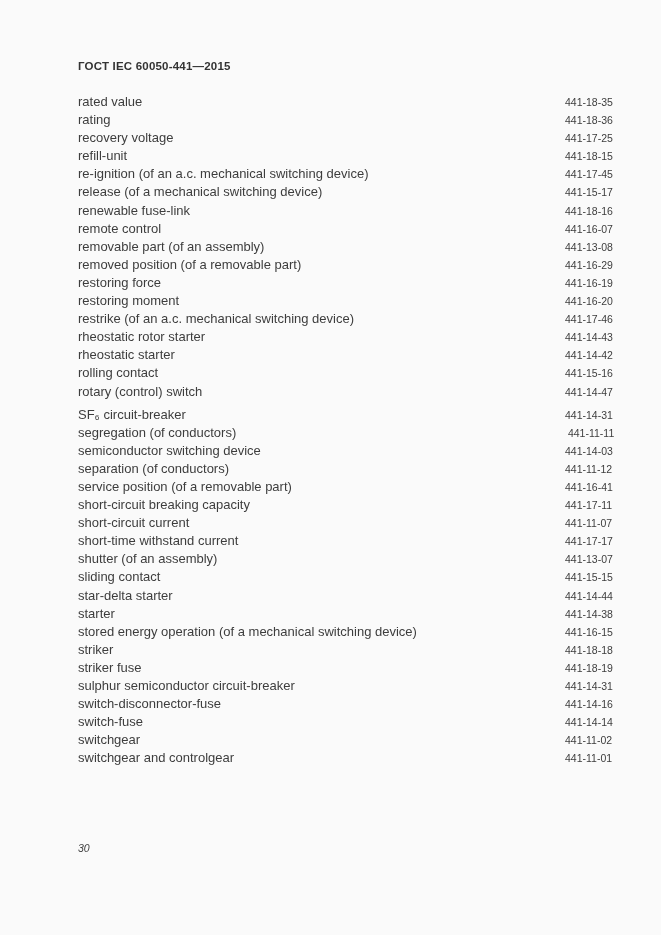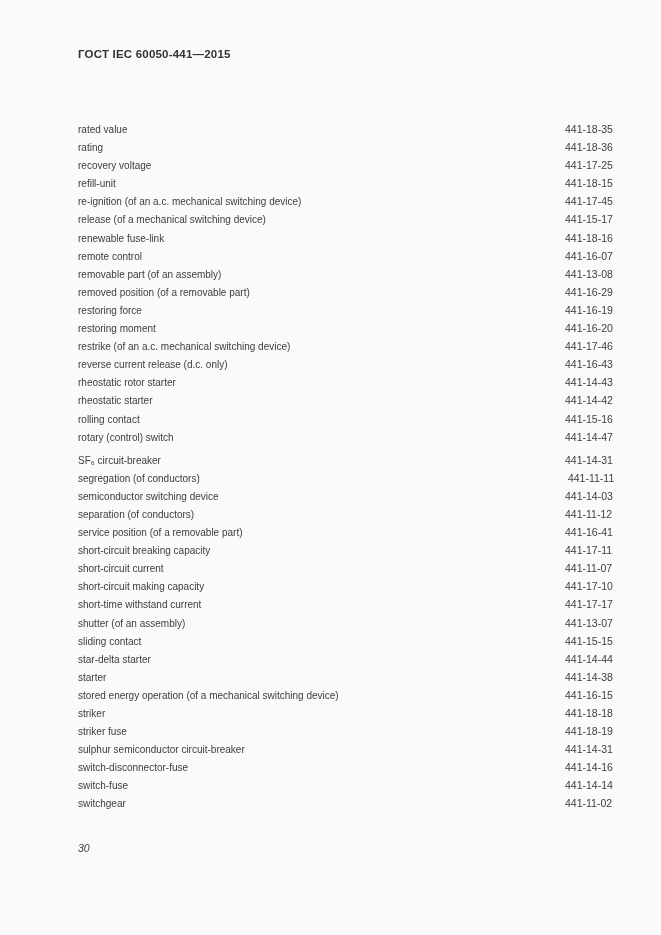--- a/index.html
+++ b/index.html
@@ -15,21 +15,21 @@
   }
   .page {
     position: relative;
     width: 661px;
     height: 935px;
     background: #fafafa;
   }
   .doc-header {
     position: absolute;
     left: 78px;
-    top: 48px;
+    top: 60px;
     margin: 0;
     font-size: 11.5px;
     font-weight: bold;
     letter-spacing: 0.2px;
     color: #333333;
   }
   .index-list {
     position: absolute;
     left: 78px;
     top: 93px;
@@ -39,25 +39,24 @@
     margin-top: 5px;
   }
   .row {
     display: flex;
     align-items: baseline;
     height: 18.1px;
     line-height: 18.1px;
   }
   .term {
     flex: 1 1 auto;
-    font-size: 10px;
+    font-size: 13px;
     color: #3d3d3d;
     white-space: nowrap;
     overflow: hidden;
-    margin-top: 28px;
   }
   .code {
     flex: 0 0 46px;
     width: 46px;
     font-size: 10.5px;
     color: #3d3d3d;
     text-align: right;
     white-space: pre;
   }
   .page-number {
@@ -123,24 +122,20 @@
         </div>
         <div class="row">
           <span class="term">restoring moment</span>
           <span class="code">441-16-20</span>
         </div>
         <div class="row">
           <span class="term">restrike (of an a.c. mechanical switching device)</span>
           <span class="code">441-17-46</span>
         </div>
         <div class="row">
-          <span class="term">reverse current release (d.c. only)</span>
-          <span class="code">441-16-43</span>
-        </div>
-        <div class="row">
           <span class="term">rheostatic rotor starter</span>
           <span class="code">441-14-43</span>
         </div>
         <div class="row">
           <span class="term">rheostatic starter</span>
           <span class="code">441-14-42</span>
         </div>
         <div class="row">
           <span class="term">rolling contact</span>
           <span class="code">441-15-16</span>
@@ -173,24 +168,20 @@
         </div>
         <div class="row">
           <span class="term">short-circuit breaking capacity</span>
           <span class="code">441-17-11</span>
         </div>
         <div class="row">
           <span class="term">short-circuit current</span>
           <span class="code">441-11-07</span>
         </div>
         <div class="row">
-          <span class="term">short-circuit making capacity</span>
-          <span class="code">441-17-10</span>
-        </div>
-        <div class="row">
           <span class="term">short-time withstand current</span>
           <span class="code">441-17-17</span>
         </div>
         <div class="row">
           <span class="term">shutter (of an assembly)</span>
           <span class="code">441-13-07</span>
         </div>
         <div class="row">
           <span class="term">sliding contact</span>
           <span class="code">441-15-15</span>
@@ -224,17 +215,21 @@
           <span class="code">441-14-16</span>
         </div>
         <div class="row">
           <span class="term">switch-fuse</span>
           <span class="code">441-14-14</span>
         </div>
         <div class="row">
           <span class="term">switchgear</span>
           <span class="code">441-11-02</span>
         </div>
+        <div class="row">
+          <span class="term">switchgear and controlgear</span>
+          <span class="code">441-11-01</span>
+        </div>
       </div>
     </div>
 
   <div class="page-number">30</div>
 </div>
 
 </body></html>

